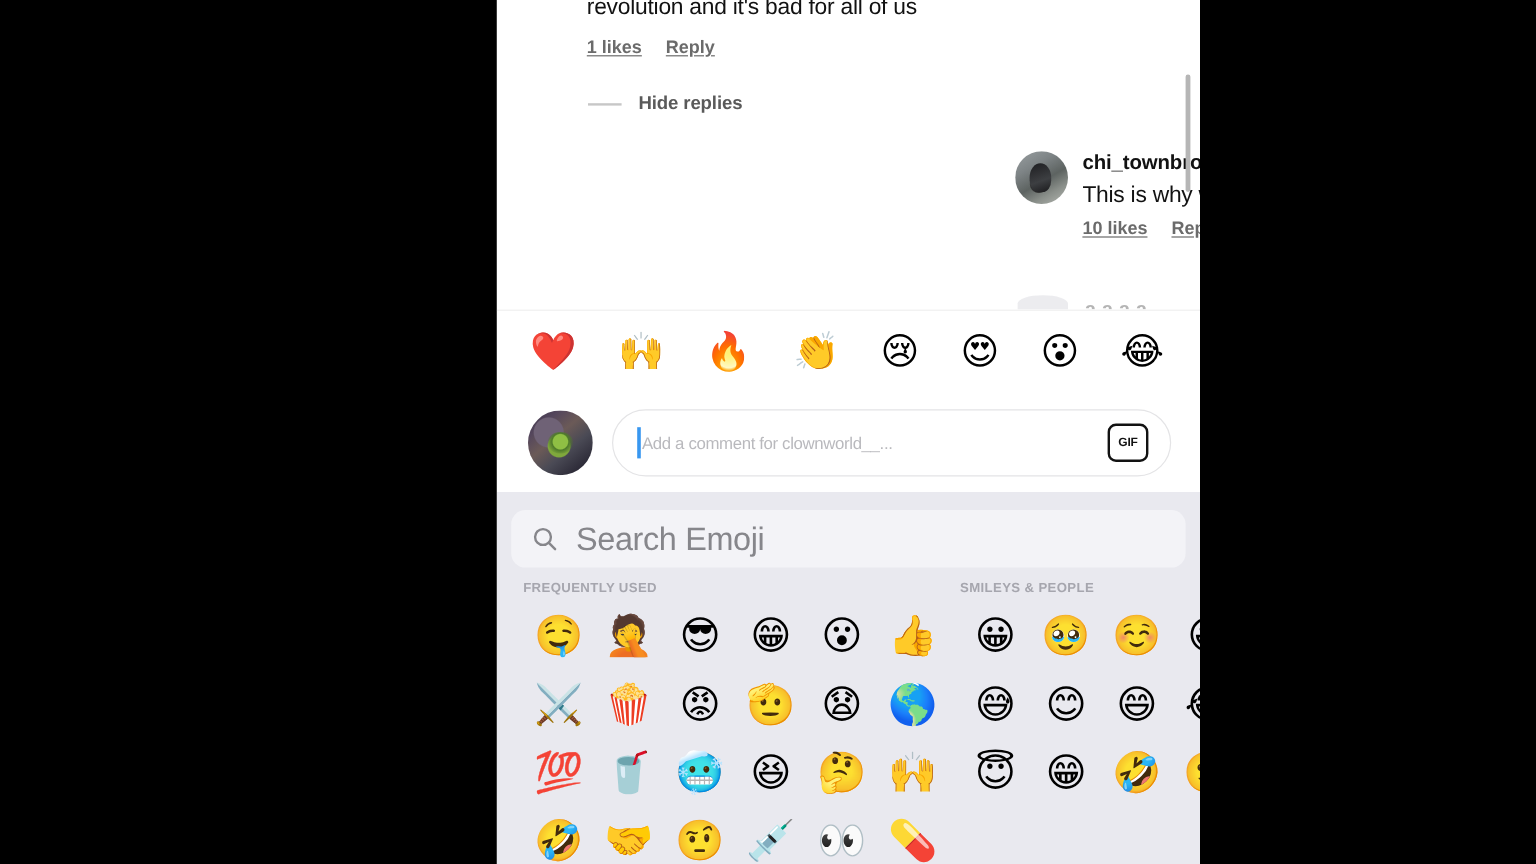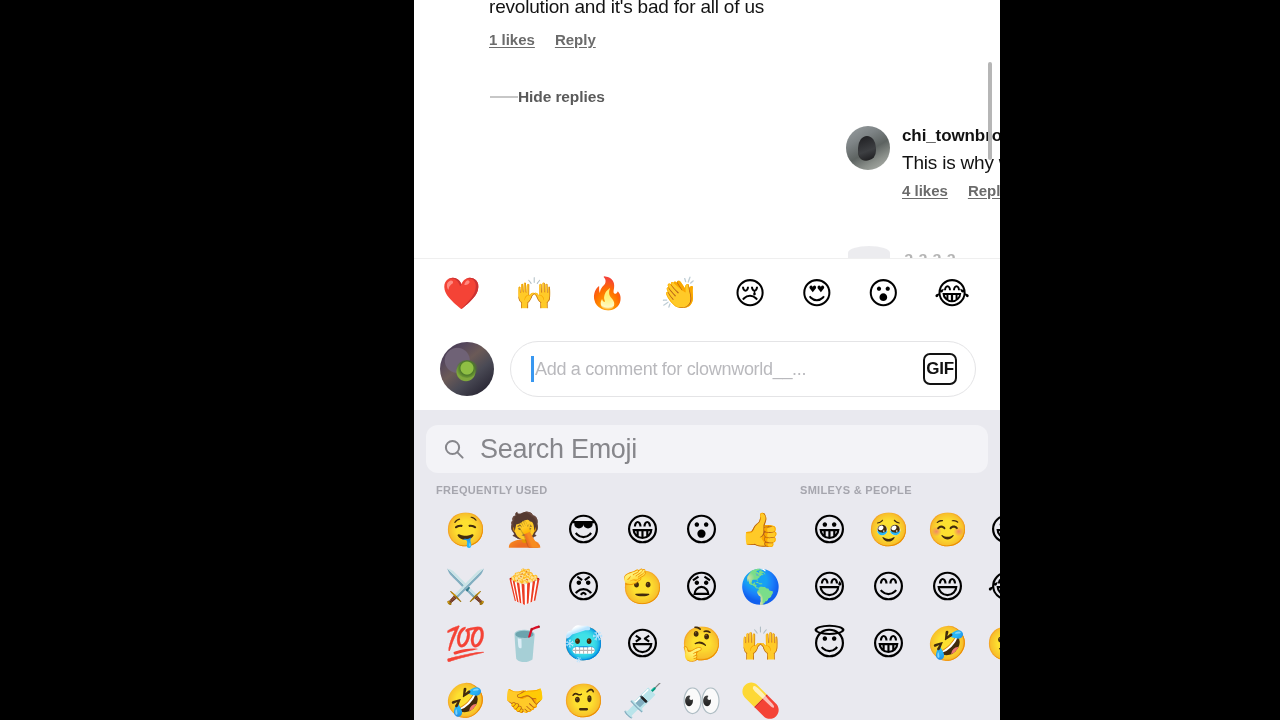--- a/index.html
+++ b/index.html
@@ -53,21 +53,21 @@
     position: absolute;
     left: 75px; top: -6px;
     width: 470px;
   }
   #clipped-likes { margin-top: 12px; }
 
   
   #hide-replies-row {
     position: absolute;
     left: 76px; top: 78px;
-    display: flex; align-items: center;  margin-top: 10px;
+    display: flex; align-items: center; gap: 14px;
   }
   #hide-replies-dash {
     width: 28px; height: 2px; background: #c7c7c7; display: block;
   }
   #hide-replies-label {
     font-size: 15.5px; font-weight: 700; color: #5a5a5a; letter-spacing: -0.1px;
   }
   #reply-avatar {
     position: absolute;
     left: 432px; top: 126px;
@@ -167,35 +167,35 @@
     background: #ffffff;
     display: flex;
     align-items: center;
     padding: 0 18px 0 20px;
     position: relative;
   }
   #composer-caret {
     width: 3px; height: 26px; background: #3897f0; flex: none;
   }
   #composer-placeholder {
-    font-size: 18px;
+    font-size: 14px;
     color: #b9b9bd;
     letter-spacing: -0.3px;
     margin-left: 1px;
     white-space: nowrap;
     overflow: hidden;
     flex: 1;
   }
   #gif-button {
     flex: none;
     width: 34px; height: 32px;
     border: 2.6px solid #121212;
     border-radius: 7px;
     display: flex; align-items: center; justify-content: center;
-    font-size: 17px; font-weight: 700; color: #121212;
+    font-size: 10px; font-weight: 700; color: #121212;
     letter-spacing: -0.2px;
     margin-left: 6px;
   }
 
   
   #emoji-keyboard {
     position: absolute;
     left: 0; top: 410px;
     width: 586px; height: 310px;
     background: #e9e9ef;
@@ -267,21 +267,21 @@
         <span id="hide-replies-label">Hide replies</span>
       </div>
 
       <div id="reply-avatar"></div>
       <div id="reply-block">
         <div id="reply-header">
           <span id="reply-username">chi_townbrownie</span>
         </div>
         <div class="cmt-body" id="reply-text">This is why we don't trust the elections</div>
         <div class="cmt-meta" id="reply-meta">
-          <span>4 likes</span>
+          <span>10 likes</span>
           <span>Reply</span>
         </div>
       </div>
 
       <div id="next-partial-avatar"></div>
       <div id="next-partial-text">a    a a a</div>
 
       <div id="thread-scrollbar-track"></div>
       <div id="thread-scrollbar-thumb"></div>
     </div>

